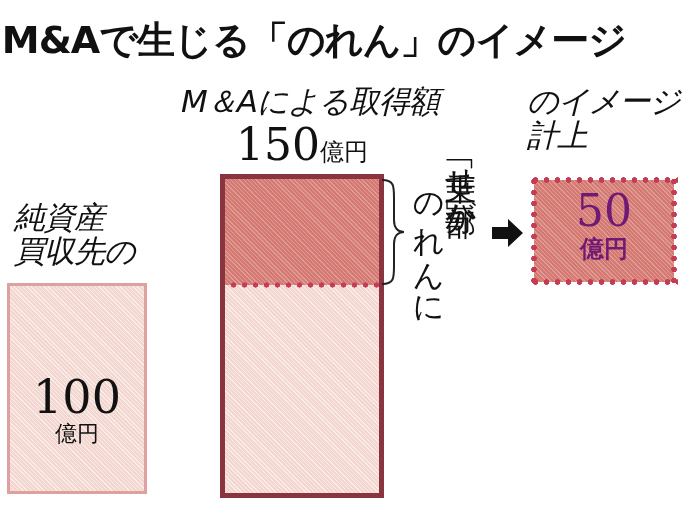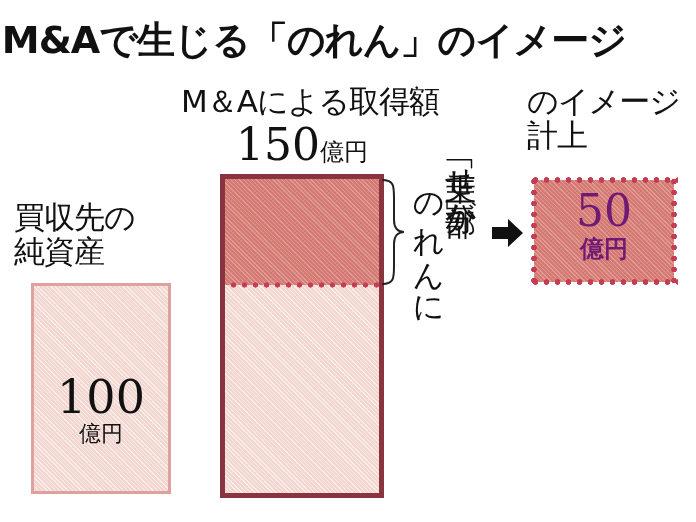--- a/index.html
+++ b/index.html
@@ -5,32 +5,32 @@
     html, body { margin: 0; padding: 0; }
     body {
       width: 696px; height: 522px; background: #ffffff; position: relative; overflow: hidden;
       font-family: "DejaVu Sans", "Liberation Sans", sans-serif; color: #111;
     }
     .abs { position: absolute; }
     .title {
       left: 0; top: 16px; width: 628px; text-align: center;
       font-size: 38px; font-weight: bold; letter-spacing: -1px; line-height: 48px;
     }
-    .label { font-size: 31px; line-height: 34px; letter-spacing: -1px; }
+    .label { font-size: 31px; line-height: 34px; letter-spacing: -1px; font-style: italic; }
     .num { font-family: "DejaVu Serif", "Liberation Serif", serif; font-weight: normal; }
     .hatch-light {
       background-color: #f2d6cf;
       background-image: repeating-linear-gradient(45deg, rgba(255,255,255,0.55) 0 1px, transparent 1px 3px);
     }
     .hatch-dark {
       background-color: #d47a73;
       background-image: repeating-linear-gradient(45deg, rgba(255,255,255,0.25) 0 1px, transparent 1px 3px);
     }
     .left-bar {
-      left: 31px; top: 283px; width: 140px; height: 211px;
+      left: 7px; top: 283px; width: 140px; height: 211px;
       border: 3px solid #dfa0a0; box-sizing: border-box;
     }
     .mid-bar {
       left: 220px; top: 174px; width: 164px; height: 324px;
       border: 5px solid #8a3440; box-sizing: border-box; overflow: hidden;
     }
     .mid-top { left: 0; top: 0; width: 100%; height: 106px; }
     .mid-bottom { left: 0; top: 106px; width: 100%; bottom: 0; }
     .dots {
       left: 0; top: 102px; width: 100%; height: 8px;
@@ -56,22 +56,22 @@
     .vert {
       writing-mode: vertical-rl; font-size: 31px; line-height: 34px; letter-spacing: -1px;
     }
   </style>
 </head>
 <body>
 
 <div class="abs title">M&amp;Aで生じる「のれん」のイメージ</div>
 
 <div class="abs label" style="left:14px; top:200px;">
+  <div>純資産</div>
   <div>買収先の</div>
-  <div>純資産</div>
 </div>
 <div class="abs left-bar hatch-light">
   <div class="abs" style="left:0; right:0; top:88px; text-align:center;">
     <div class="num" style="font-size:46px; line-height:46px;">100</div>
     <div style="font-size:22px; line-height:28px;">億円</div>
   </div>
 </div>
 
 <div class="abs label" style="left:150px; top:84px; width:320px; text-align:center;">M＆Aによる取得額</div>
 <div class="abs" style="left:220px; top:122px; width:164px; text-align:center; white-space:nowrap;">

